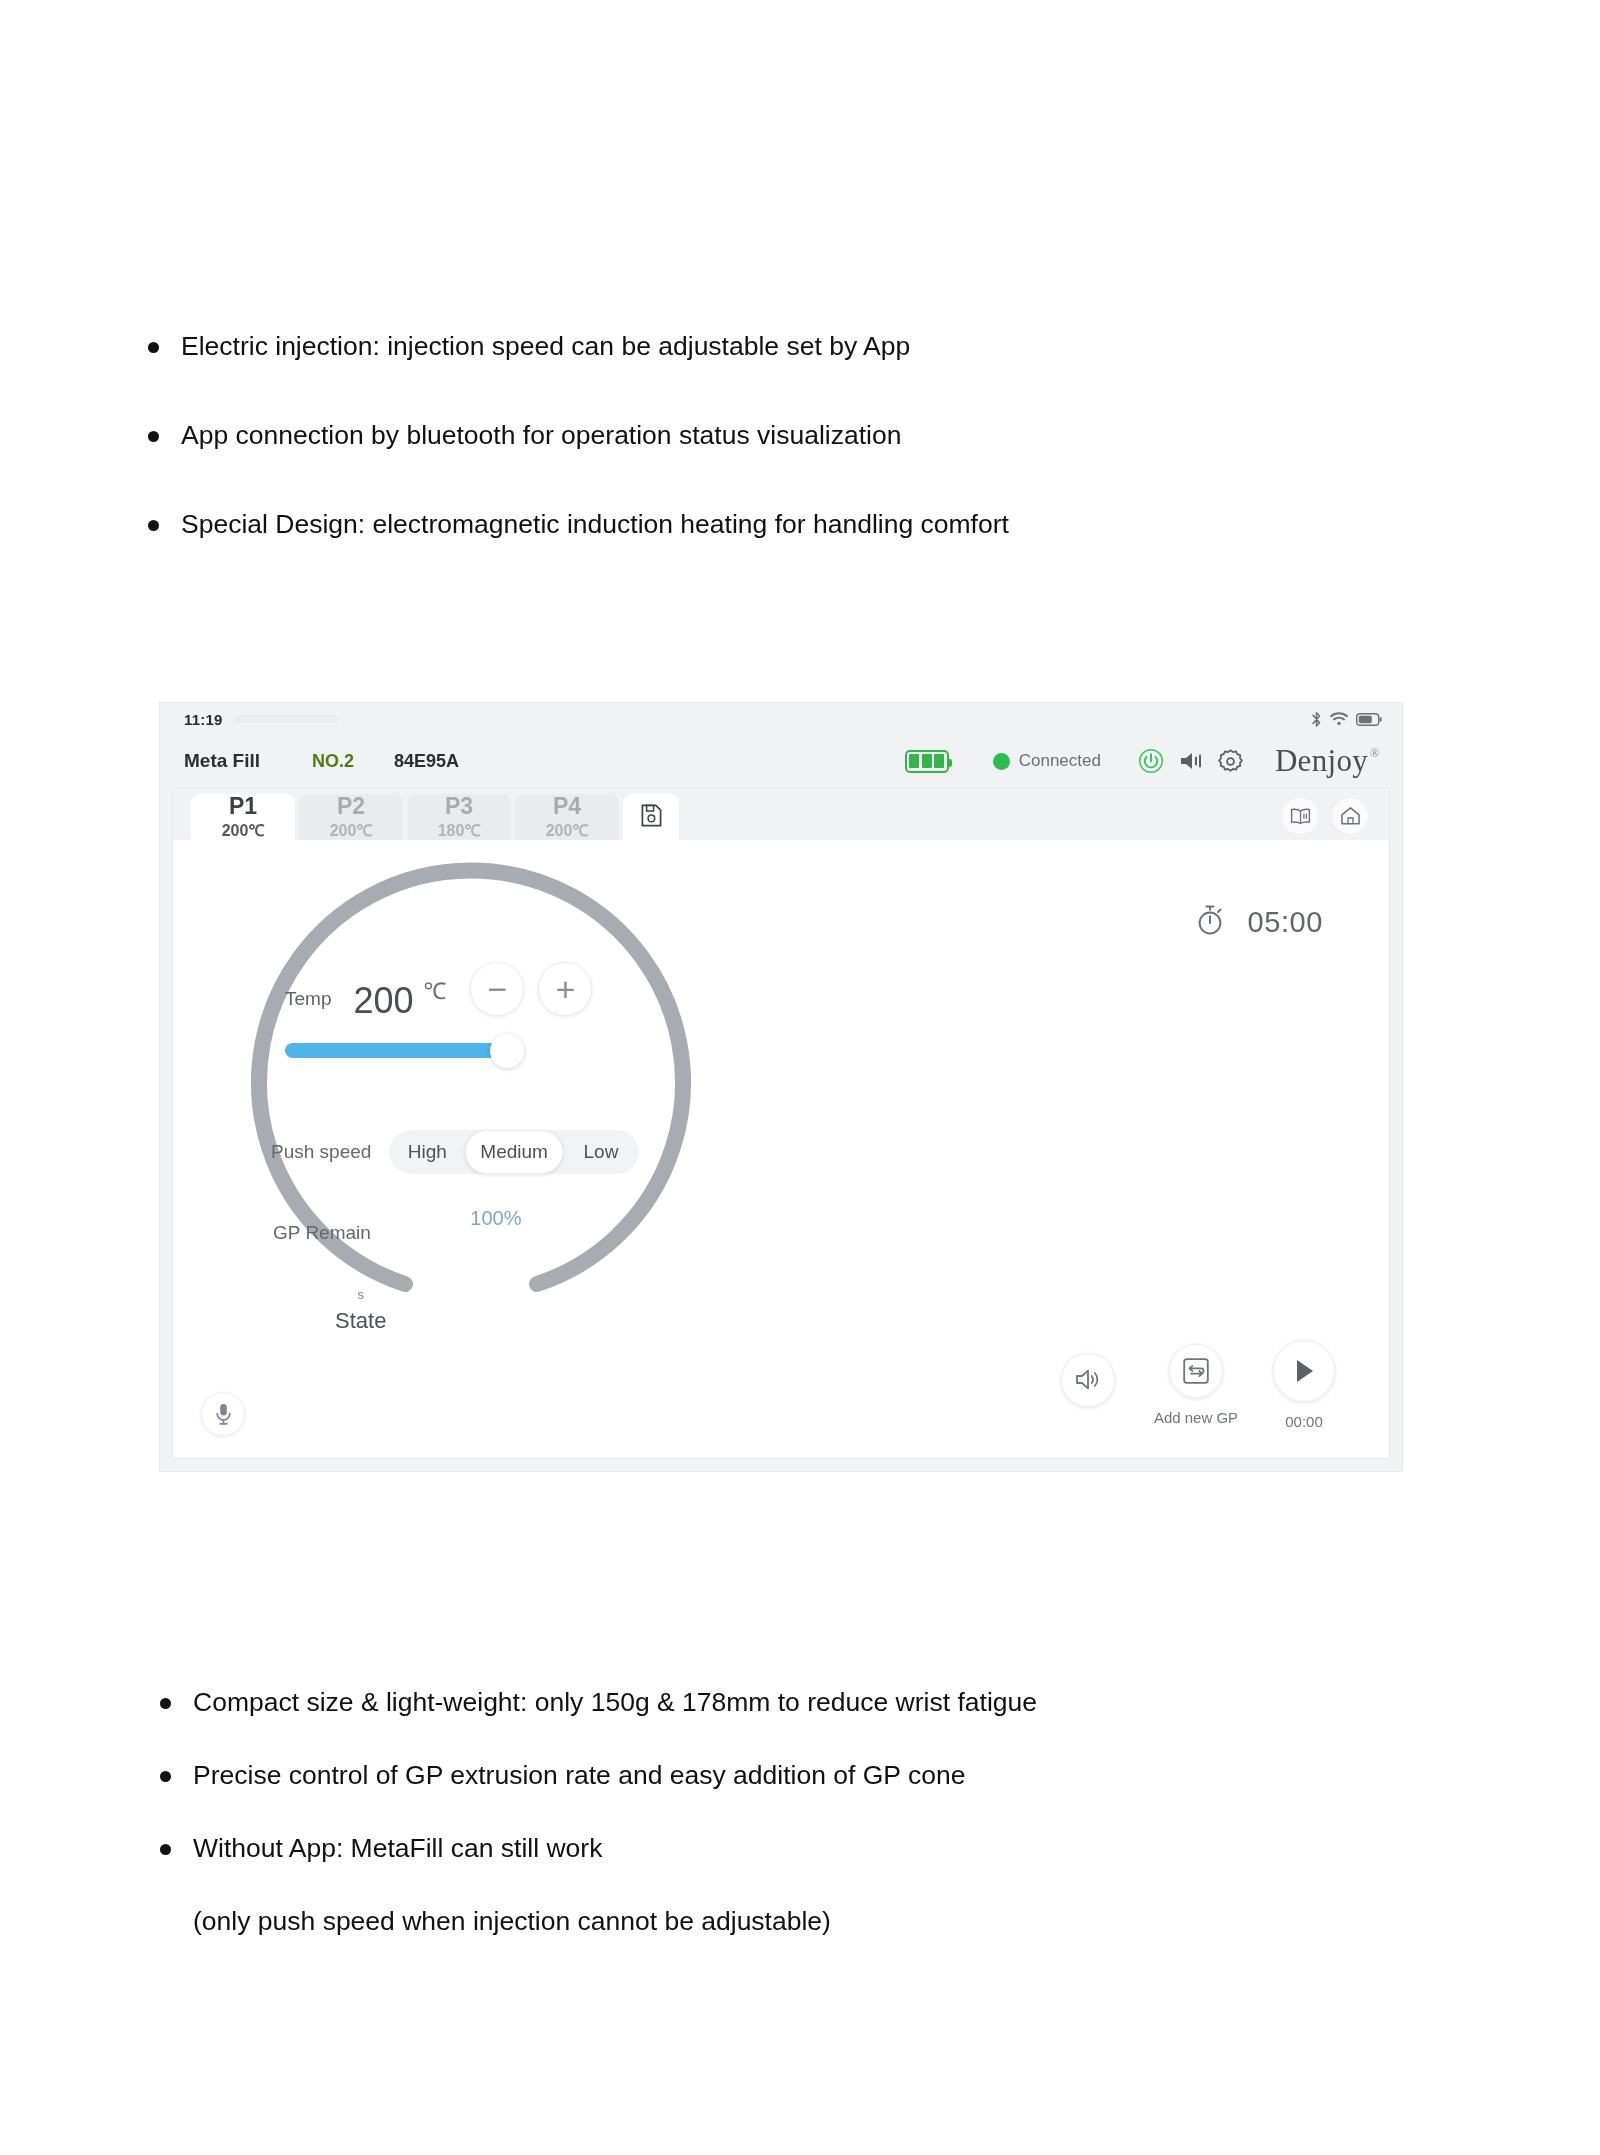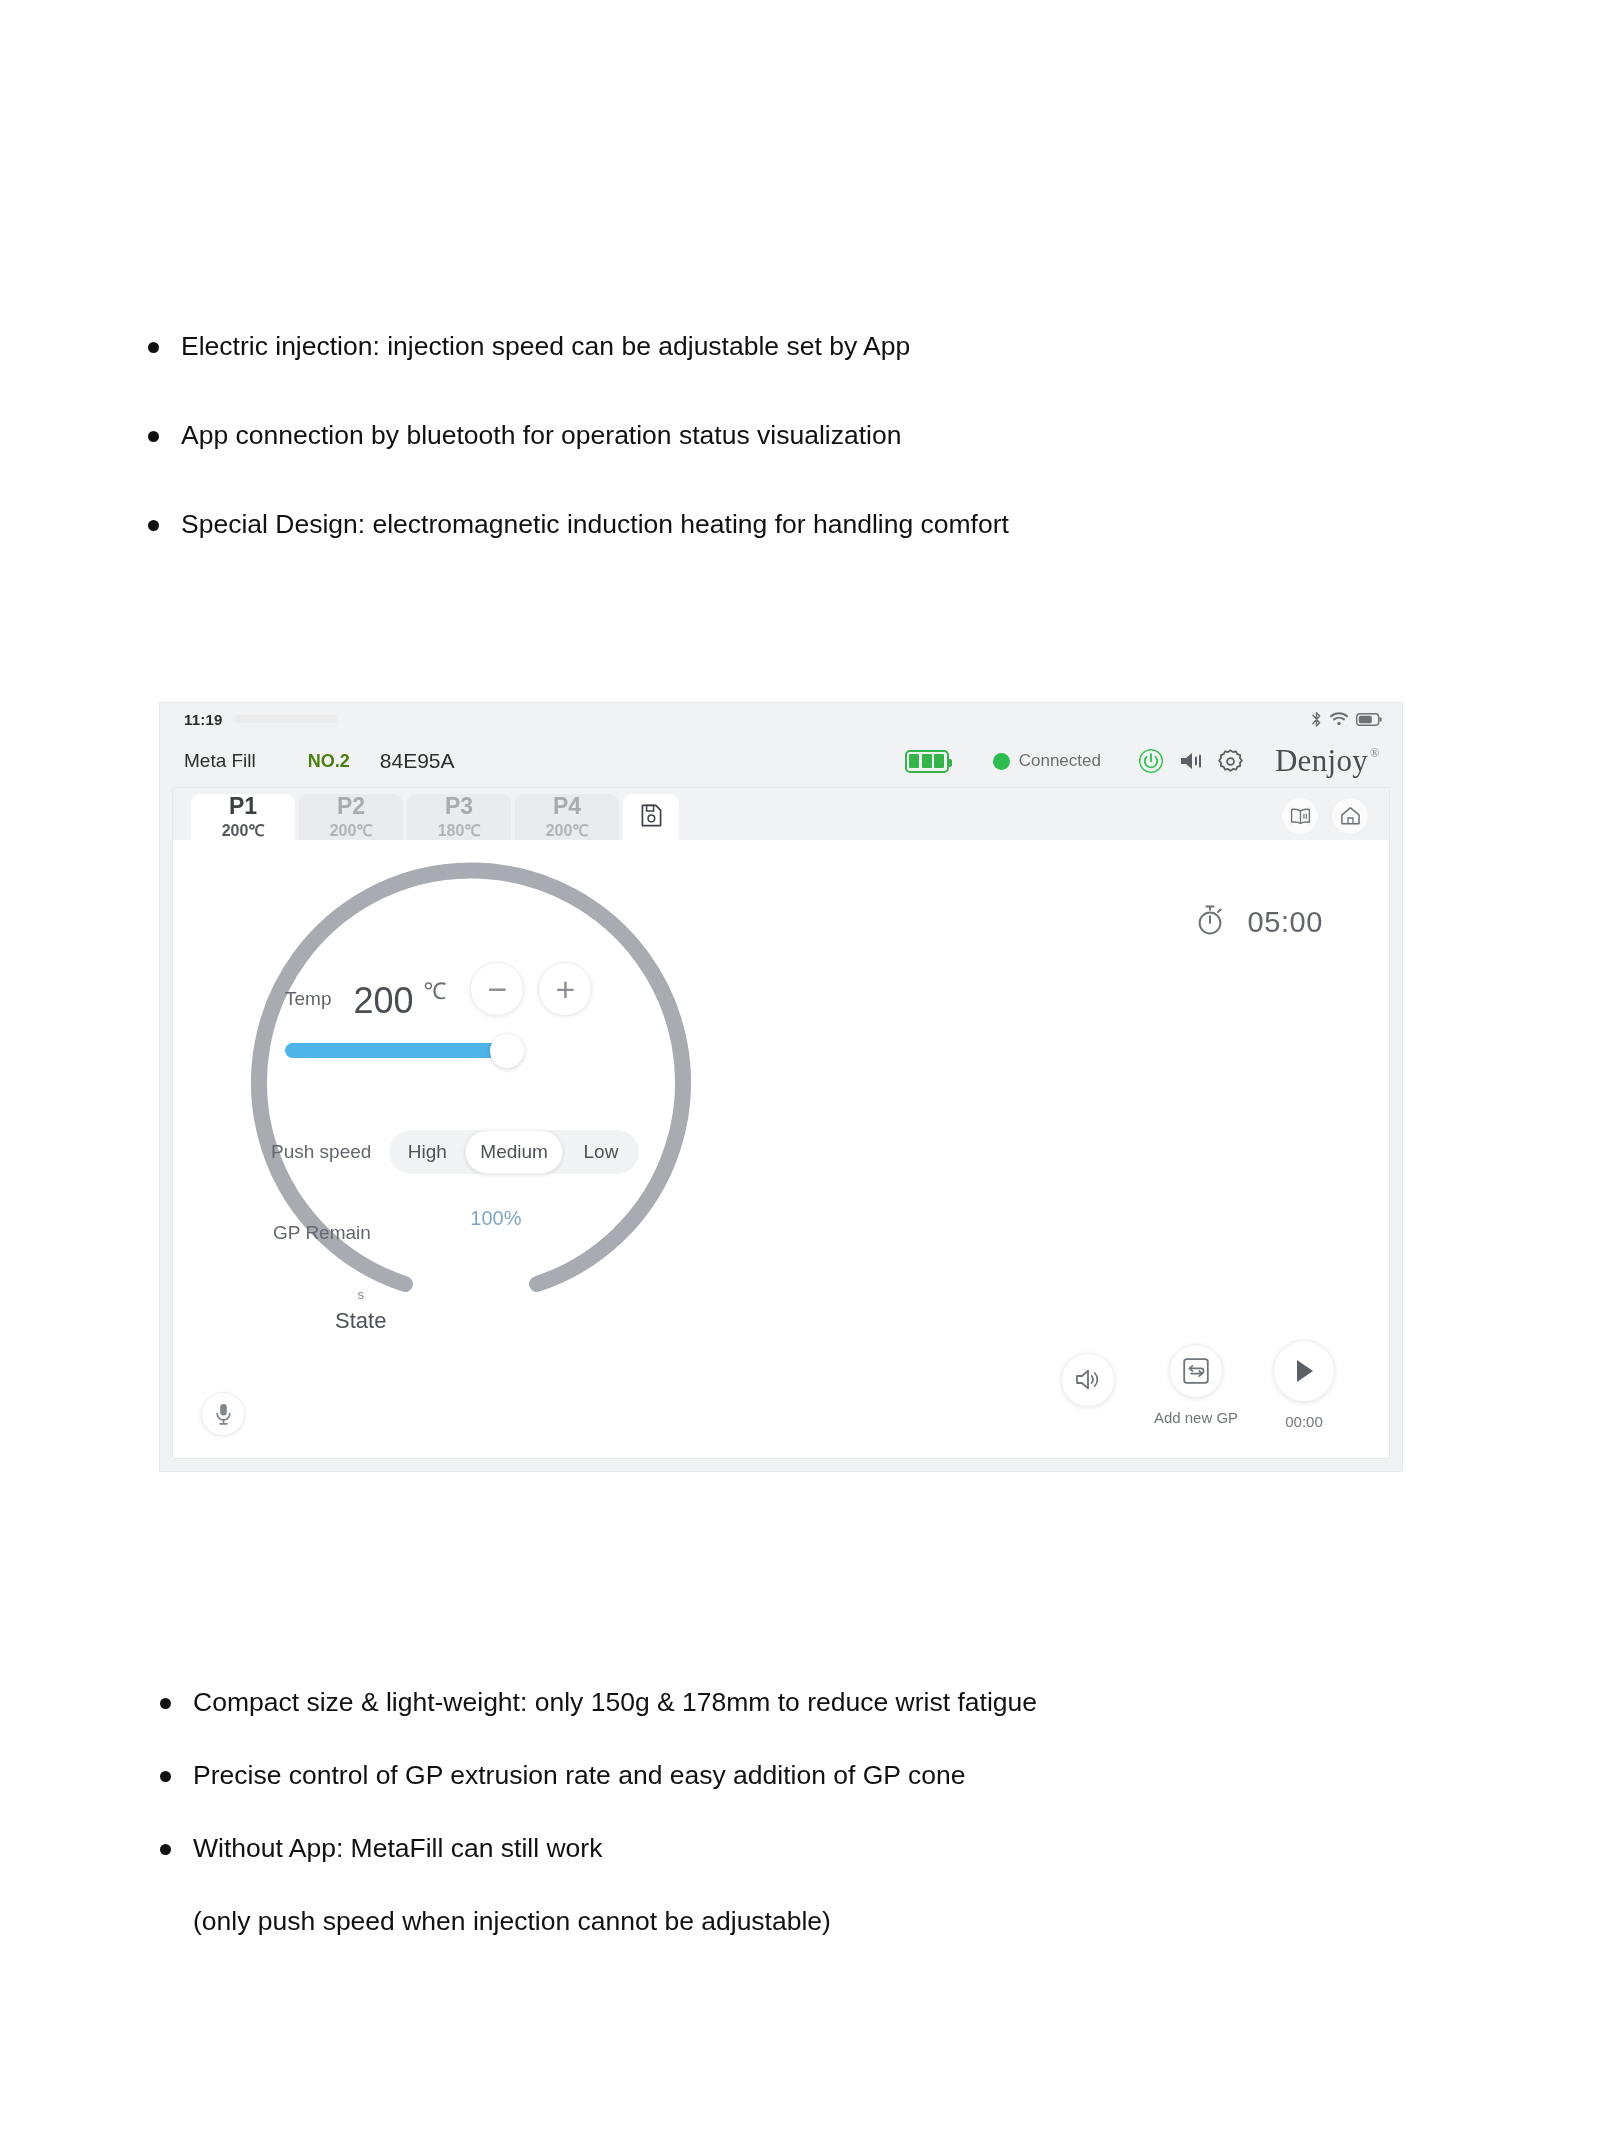--- a/index.html
+++ b/index.html
@@ -51,23 +51,23 @@
     width:105px; height:8px; background:#ececec; border-radius:4px; margin-left:10px;
   }
   .sb-right{ margin-left:auto; display:flex; align-items:center; gap:8px; }
   .sb-right svg{ display:block; }
 
   
   .appheader{
     height:52px; background:#f1f2f3;
     display:flex; align-items:center; padding:0 22px 0 24px;
   }
-  .ah-title{ font-size:19px; color:#2d2d2d; font-weight:400; }
+  .ah-title{ font-size:19px; color:#2d2d2d; font-weight:700; }
   .ah-no{ font-size:18px; color:#4d7c0f; font-weight:600; margin-left:52px; }
-  .ah-sn{ font-size:21px; color:#2d2d2d; font-weight:400; margin-left:30px; }
+  .ah-sn{ font-size:18px; color:#2d2d2d; font-weight:700; margin-left:40px; }
   .ah-right{ margin-left:auto; display:flex; align-items:center; gap:0; }
 
   .batt{
     width:44px; height:23px; border:2px solid #34b44a; border-radius:5px;
     position:relative; display:flex; align-items:center; padding:2.5px; gap:2.5px;
     margin-right:44px;
   }
   .batt::after{
     content:""; position:absolute; right:-5px; top:7px;
     width:3px; height:8px; background:#34b44a; border-radius:0 2px 2px 0;

